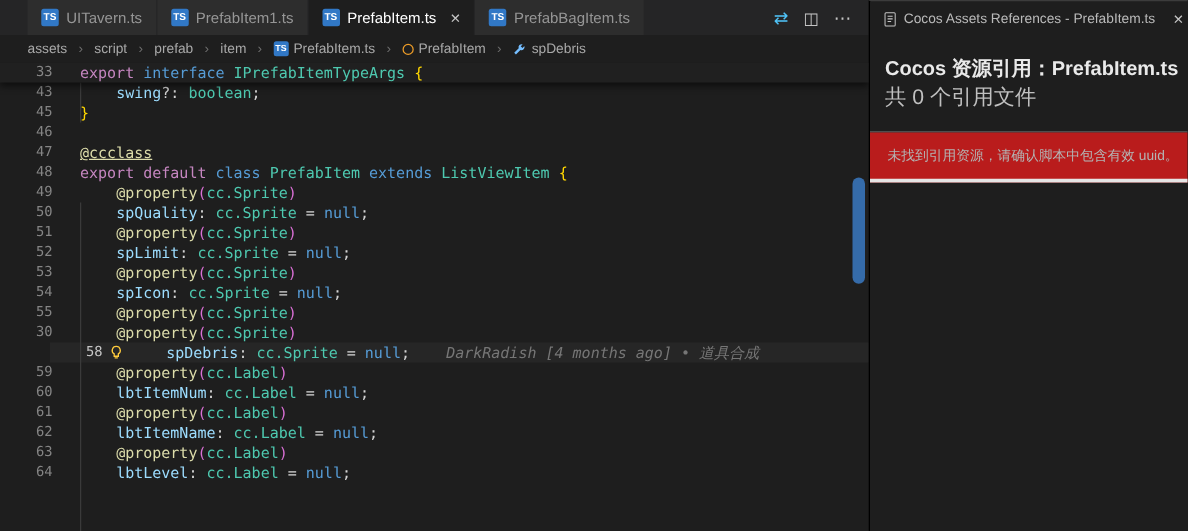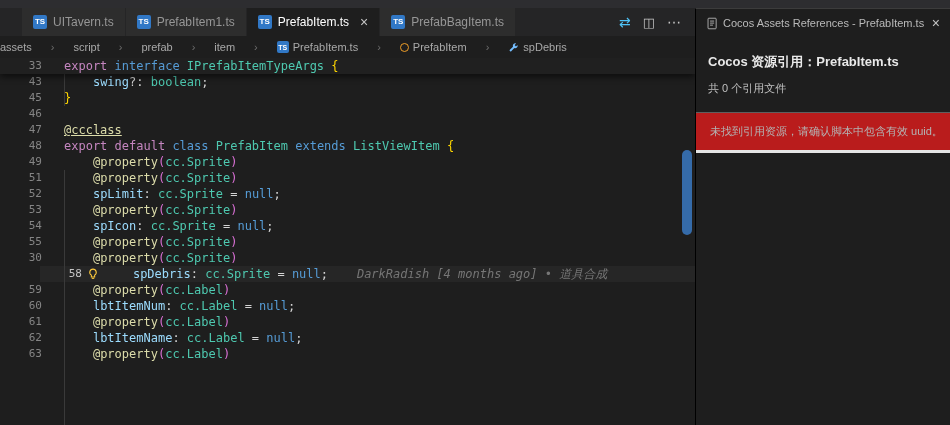--- a/index.html
+++ b/index.html
@@ -1,36 +1,36 @@
 <!DOCTYPE html>
 <html><head>
 <meta charset="utf-8">
 <style>
   * { margin:0; padding:0; box-sizing:border-box; }
   html,body { width:950px; height:425px; overflow:hidden; }
   body { background:#1e1e1e; font-family:"Liberation Sans",sans-serif; }
-  .app { width:950px; height:425px; display:flex; flex-direction:column; }
+  .app { width:950px; height:425px; display:flex; flex-direction:row; }
   .titlebar { height:8px; background:#2d2d30; flex:none; }
   .main-row { flex:1; display:flex; min-height:0; }
 
   
   .editor-group { width:695px; flex:none; display:flex; flex-direction:column; min-height:0; background:#1e1e1e; }
   .tabbar { height:28px; background:#252526; display:flex; align-items:stretch; flex:none; }
   .tabs { display:flex; margin-left:22px; }
   .tab { display:flex; align-items:center; gap:6px; padding:0 11px; background:#2d2d2d; color:#969696; font-size:12px; border-right:1px solid #252526; cursor:pointer; }
   .tab.active { background:#1e1e1e; color:#ffffff; }
   .ts-icon { width:14px; height:14px; border-radius:2px; background:#3178c6; color:#fff; font-size:8px; font-weight:bold; display:inline-flex; align-items:center; justify-content:center; flex:none; line-height:1; }
   .ts-icon.sm { width:12px; height:12px; font-size:7px; }
   .tab-close { margin-left:5px; color:#c5c5c5; font-size:14px; line-height:1; }
   .tab-actions { margin-left:auto; display:flex; align-items:center; gap:12px; padding-right:14px; color:#c5c5c5; }
   .action-plugin { color:#4fc3f7; font-size:14px; cursor:pointer; }
   .action-split { font-size:13px; cursor:pointer; }
   .action-more { font-size:14px; cursor:pointer; }
 
-  .breadcrumbs { height:22px; display:flex; align-items:center; gap:19px; font-size:11px; color:#a9a9a9; flex:none; background:#1e1e1e; }
+  .breadcrumbs { height:22px; display:flex; align-items:center; gap:9px; padding-left:22px; font-size:11px; color:#a9a9a9; flex:none; background:#1e1e1e; }
   .bc-item { display:inline-flex; align-items:center; gap:4px; cursor:pointer; }
   .bc-sep { color:#6e6e6e; }
   .sym-class { width:9px; height:9px; border:1.5px solid #ee9d28; border-radius:50%; display:inline-block; }
   .sym-prop { display:inline-flex; align-items:center; }
 
   .editor { flex:1; position:relative; min-height:0; font-family:"DejaVu Sans Mono","Liberation Mono",monospace; font-size:12px; overflow:hidden; }
   .sticky { position:relative; z-index:2; background:#202020; box-shadow:0 3px 6px rgba(0,0,0,.55); }
   .code-line { display:flex; height:16px; line-height:16px; white-space:pre;justify-content:space-between; }
   .code-line.current { background:rgba(255,255,255,.04);margin-left:40px; }
   .ln { width:42px; flex:none; text-align:right; color:#858585; font-size:11px; }
@@ -51,22 +51,22 @@
   .guide-a { top:16px; height:32px; }
   .guide-b { top:112px; bottom:0; }
   .scrollbar-thumb { position:absolute; right:3px; top:92px; width:10px; height:85px; background:#3a79c2; opacity:.85; border-radius:5px; z-index:3; cursor:pointer; }
 
   
   .panel { flex:1; border-left:1px solid #000; border-top:1px solid #3c3c3c; display:flex; flex-direction:column; background:#1e1e1e; min-width:0; }
   .panel-header { height:28px; display:flex; align-items:center; gap:4px; padding:0 10px; color:#bababa; font-size:11px; flex:none; }
   .panel-title { white-space:nowrap; overflow:hidden; }
   .panel-close { margin-left:auto; font-size:14px; color:#c5c5c5; cursor:pointer; flex:none; }
   .panel-body { padding:16px 12px 0; flex:1; }
-  .panel-heading { font-size:13px; font-weight:bold; color:#e9e9e9; }
-  .panel-sub { font-size:11px; color:#c0c0c0; margin-top:10px; }
+  .panel-heading { font-size:16px; font-weight:bold; color:#e9e9e9; }
+  .panel-sub { font-size:17px; color:#c0c0c0; }
   .panel-hr { border:none; border-top:1px solid #5f5f5f; margin:16px -12px 0; }
   .panel-message { margin:0 -12px; padding:11px 14px; background:#b91c1c; border-bottom:3px solid #e5e5e5; color:#b4b4b4; font-size:11px; white-space:nowrap; overflow:hidden; }
 </style>
 </head>
 <body>
 
 <div class="app">
   <div class="titlebar"></div>
   <div class="main-row">
 
@@ -139,35 +139,37 @@
         <div class="sticky" id="sticky-line">
             <div class="code-line"><span class="ln">33</span><span class="glyph"></span><span class="code"><span class="tk-k">export </span><span class="tk-s">interface </span><span class="tk-t">IPrefabItemTypeArgs </span><span class="tk-b1">{</span></span></div>
           </div>
         <div id="code-lines">
             <div class="code-line"><span class="ln">43</span><span class="glyph"></span><span class="code"><span class="tk-p">    </span><span class="tk-v">swing</span><span class="tk-p">?: </span><span class="tk-t">boolean</span><span class="tk-p">;</span></span></div>
             <div class="code-line"><span class="ln">45</span><span class="glyph"></span><span class="code"><span class="tk-b1">}</span></span></div>
             <div class="code-line"><span class="ln">46</span><span class="glyph"></span><span class="code"></span></div>
             <div class="code-line"><span class="ln">47</span><span class="glyph"></span><span class="code"><span class="tk-du">@ccclass</span></span></div>
             <div class="code-line"><span class="ln">48</span><span class="glyph"></span><span class="code"><span class="tk-k">export </span><span class="tk-k">default </span><span class="tk-s">class </span><span class="tk-t">PrefabItem </span><span class="tk-s">extends </span><span class="tk-t">ListViewItem </span><span class="tk-b1">{</span></span></div>
             <div class="code-line"><span class="ln">49</span><span class="glyph"></span><span class="code"><span class="tk-p">    </span><span class="tk-d">@property</span><span class="tk-b2">(</span><span class="tk-t">cc.Sprite</span><span class="tk-b2">)</span></span></div>
+            <div class="code-line"><span class="ln">50</span><span class="glyph"></span><span class="code"><span class="tk-p">    </span><span class="tk-v">spQuality</span><span class="tk-p">: </span><span class="tk-t">cc.Sprite</span><span class="tk-p"> = </span><span class="tk-s">null</span><span class="tk-p">;</span></span></div>
             <div class="code-line"><span class="ln">51</span><span class="glyph"></span><span class="code"><span class="tk-p">    </span><span class="tk-d">@property</span><span class="tk-b2">(</span><span class="tk-t">cc.Sprite</span><span class="tk-b2">)</span></span></div>
             <div class="code-line"><span class="ln">52</span><span class="glyph"></span><span class="code"><span class="tk-p">    </span><span class="tk-v">spLimit</span><span class="tk-p">: </span><span class="tk-t">cc.Sprite</span><span class="tk-p"> = </span><span class="tk-s">null</span><span class="tk-p">;</span></span></div>
             <div class="code-line"><span class="ln">53</span><span class="glyph"></span><span class="code"><span class="tk-p">    </span><span class="tk-d">@property</span><span class="tk-b2">(</span><span class="tk-t">cc.Sprite</span><span class="tk-b2">)</span></span></div>
             <div class="code-line"><span class="ln">54</span><span class="glyph"></span><span class="code"><span class="tk-p">    </span><span class="tk-v">spIcon</span><span class="tk-p">: </span><span class="tk-t">cc.Sprite</span><span class="tk-p"> = </span><span class="tk-s">null</span><span class="tk-p">;</span></span></div>
             <div class="code-line"><span class="ln">55</span><span class="glyph"></span><span class="code"><span class="tk-p">    </span><span class="tk-d">@property</span><span class="tk-b2">(</span><span class="tk-t">cc.Sprite</span><span class="tk-b2">)</span></span></div>
             <div class="code-line"><span class="ln">30</span><span class="glyph"></span><span class="code"><span class="tk-p">    </span><span class="tk-d">@property</span><span class="tk-b2">(</span><span class="tk-t">cc.Sprite</span><span class="tk-b2">)</span></span></div>
             <div class="code-line current"><span class="ln">58</span><span class="glyph"><svg width="12" height="14" viewBox="0 0 16 16">
                   <path d="M8 1.5a4.3 4.3 0 0 0-2.2 8V12h4.4V9.5a4.3 4.3 0 0 0-2.2-8z" fill="none" stroke="#ffcb3d" stroke-width="1.4"></path>
                   <path d="M6.3 13.8h3.4" stroke="#ffcb3d" stroke-width="1.4"></path>
                 </svg></span><span class="code"><span class="tk-p">    </span><span class="tk-v">spDebris</span><span class="tk-p">: </span><span class="tk-t">cc.Sprite</span><span class="tk-p"> = </span><span class="tk-s">null</span><span class="tk-p">;</span><span class="tk-g">    DarkRadish [4 months ago] • 道具合成</span></span></div>
             <div class="code-line"><span class="ln">59</span><span class="glyph"></span><span class="code"><span class="tk-p">    </span><span class="tk-d">@property</span><span class="tk-b2">(</span><span class="tk-t">cc.Label</span><span class="tk-b2">)</span></span></div>
             <div class="code-line"><span class="ln">60</span><span class="glyph"></span><span class="code"><span class="tk-p">    </span><span class="tk-v">lbtItemNum</span><span class="tk-p">: </span><span class="tk-t">cc.Label</span><span class="tk-p"> = </span><span class="tk-s">null</span><span class="tk-p">;</span></span></div>
             <div class="code-line"><span class="ln">61</span><span class="glyph"></span><span class="code"><span class="tk-p">    </span><span class="tk-d">@property</span><span class="tk-b2">(</span><span class="tk-t">cc.Label</span><span class="tk-b2">)</span></span></div>
             <div class="code-line"><span class="ln">62</span><span class="glyph"></span><span class="code"><span class="tk-p">    </span><span class="tk-v">lbtItemName</span><span class="tk-p">: </span><span class="tk-t">cc.Label</span><span class="tk-p"> = </span><span class="tk-s">null</span><span class="tk-p">;</span></span></div>
             <div class="code-line"><span class="ln">63</span><span class="glyph"></span><span class="code"><span class="tk-p">    </span><span class="tk-d">@property</span><span class="tk-b2">(</span><span class="tk-t">cc.Label</span><span class="tk-b2">)</span></span></div>
+            <div class="code-line"><span class="ln">64</span><span class="glyph"></span><span class="code"><span class="tk-p">    </span><span class="tk-v">lbtLevel</span><span class="tk-p">: </span><span class="tk-t">cc.Label</span><span class="tk-p"> = </span><span class="tk-s">null</span><span class="tk-p">;</span></span></div>
           </div>
         <div class="indent-guide guide-a"></div>
         <div class="indent-guide guide-b"></div>
         <div class="scrollbar-thumb"></div>
       </div>
     </div>
 
     <div class="panel">
       <div class="panel-header">
         <svg width="13" height="13" viewBox="0 0 16 16">

